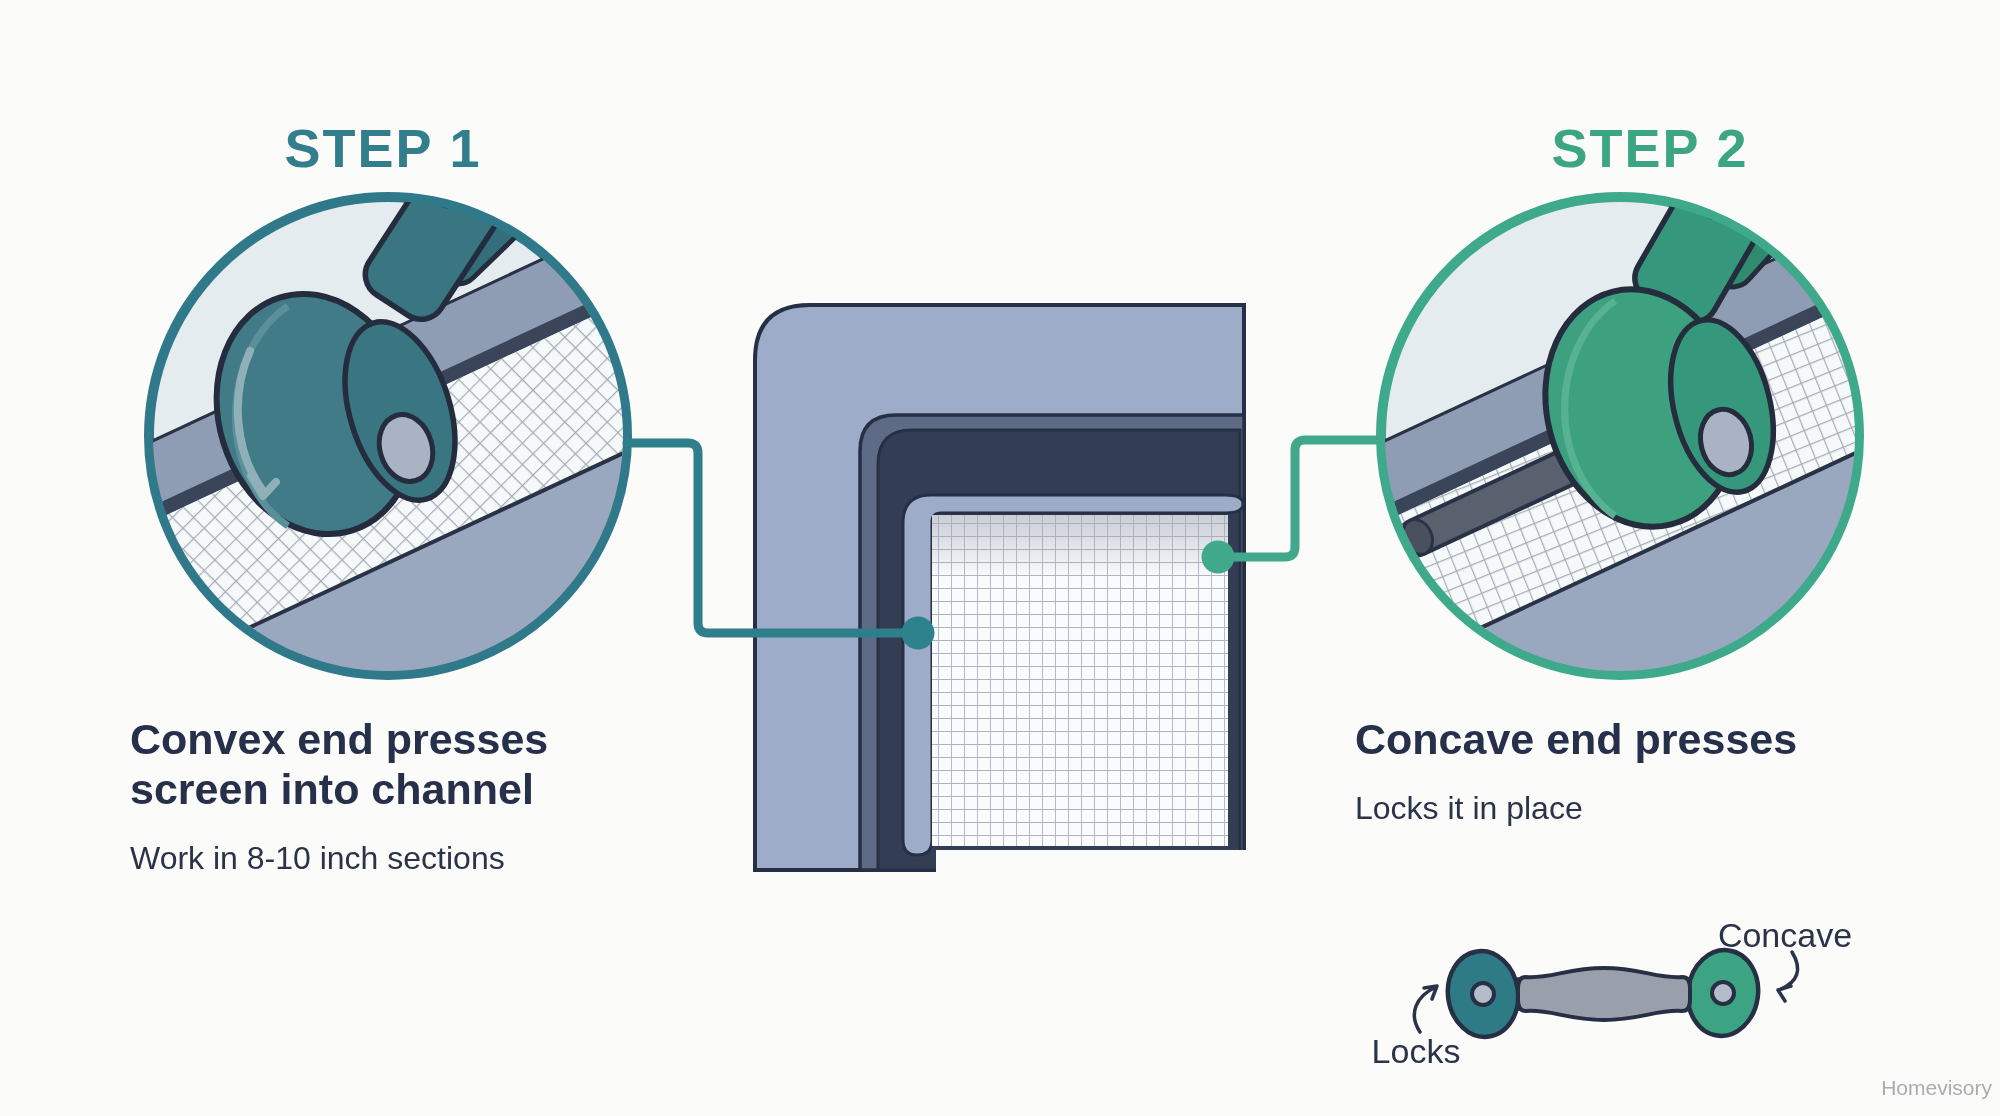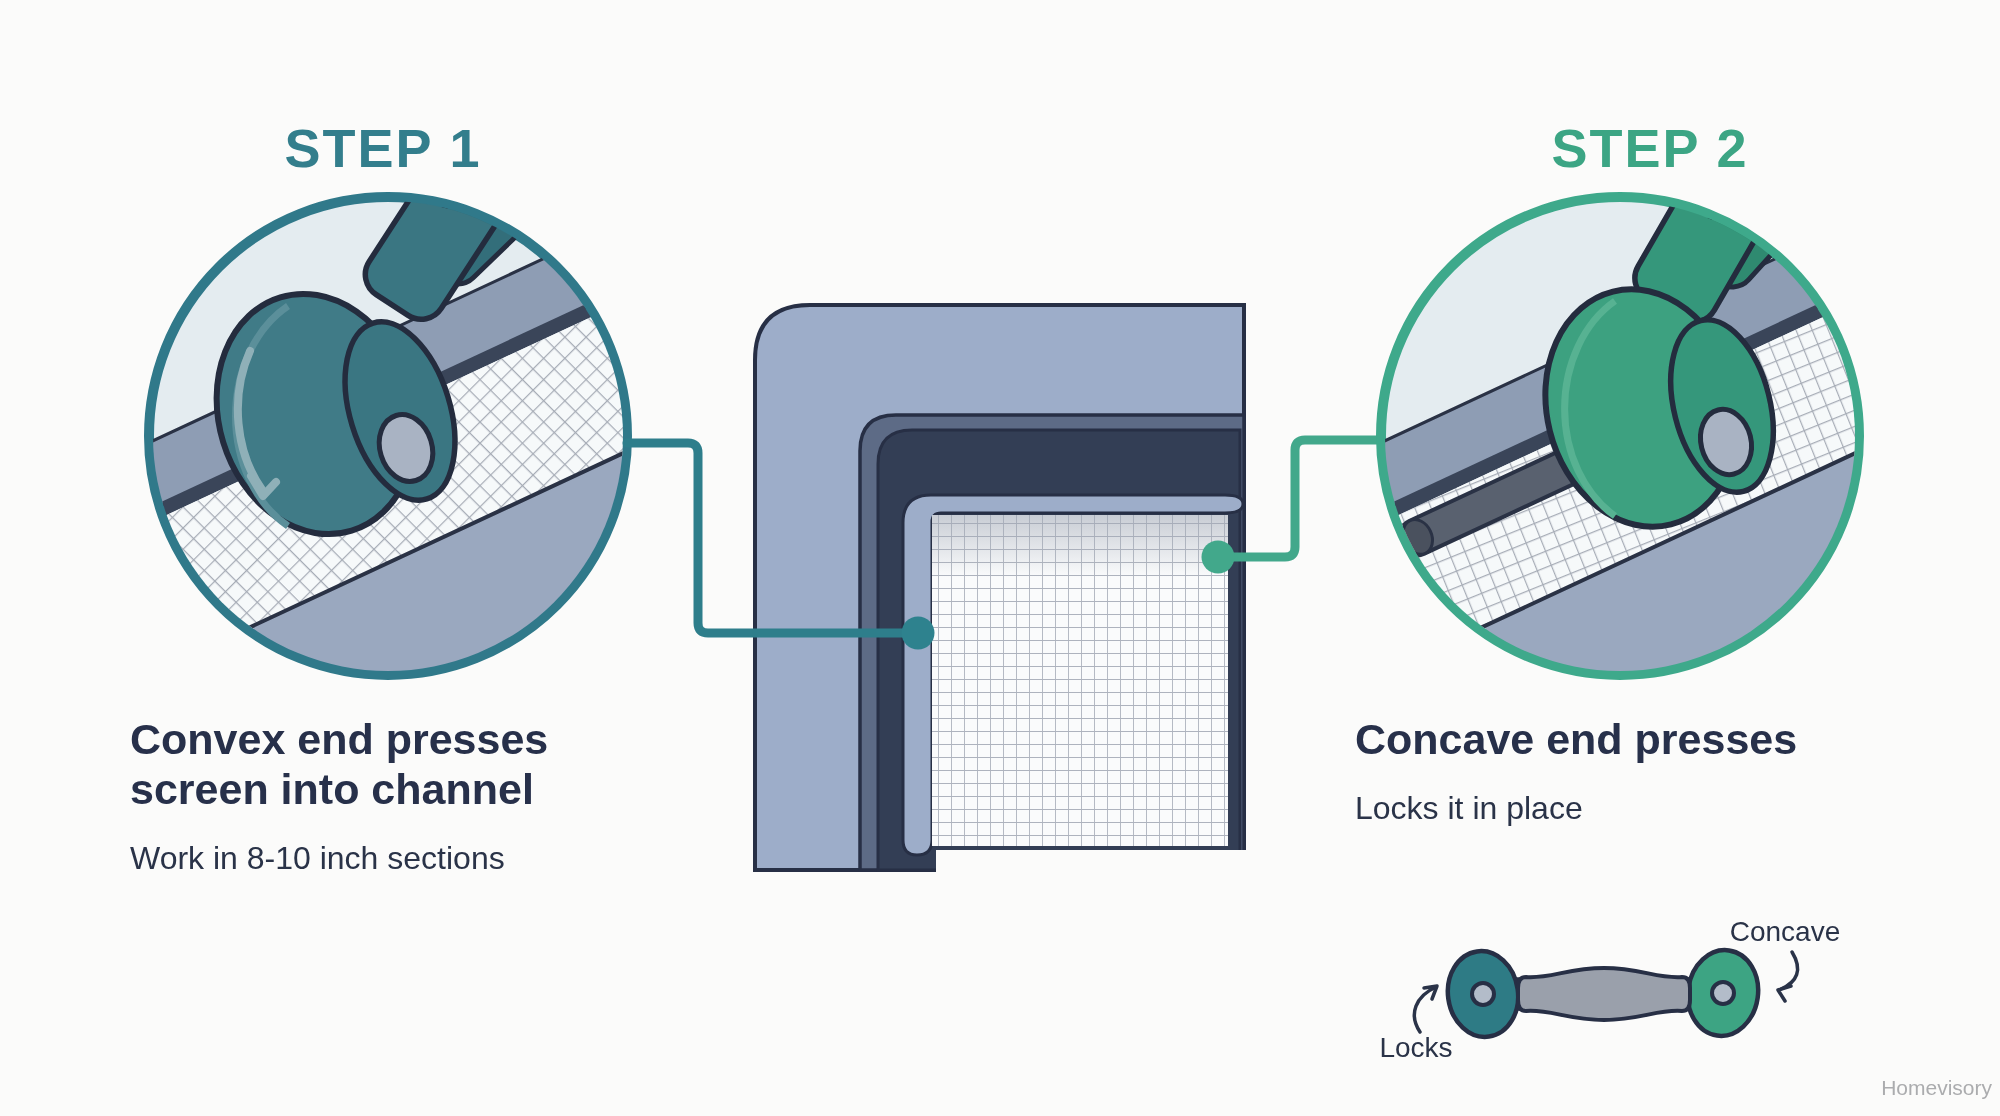--- a/index.html
+++ b/index.html
@@ -17,21 +17,21 @@
   .art{position:absolute;}
   .left-circle{left:138px;top:186px;}
   .center-art{left:600px;top:250px;}
   .right-circle{left:1370px;top:186px;}
   .tool-art{left:1340px;top:880px;}
   .caption{position:absolute;width:510px;color:var(--heading-navy,#27304a);}
   .caption.c1{left:130px;top:714px;}
   .caption.c2{left:1355px;top:714px;}
   .caption .bold-line{font-size:43px;font-weight:bold;line-height:50px;}
   .caption .sub-line{font-size:32px;font-weight:normal;line-height:40px;margin-top:24px;color:var(--body-navy,#2a3348);}
-  .legend-label{position:absolute;width:200px;text-align:center;font-size:28px;color:var(--body-navy,#2a3348);}
+  .legend-label{position:absolute;width:200px;text-align:center;font-size:34px;color:var(--body-navy,#2a3348);}
   .legend-label.convex{left:1316px;top:1032px;}
   .legend-label.concave{left:1685px;top:916px;}
   .watermark{position:absolute;right:8px;top:1076px;font-size:21px;color:var(--watermark,#abacae);}
 </style>
 </head>
 <body>
 
 <div class="canvas">
 
   <div class="step-title s1">STEP 1</div>

